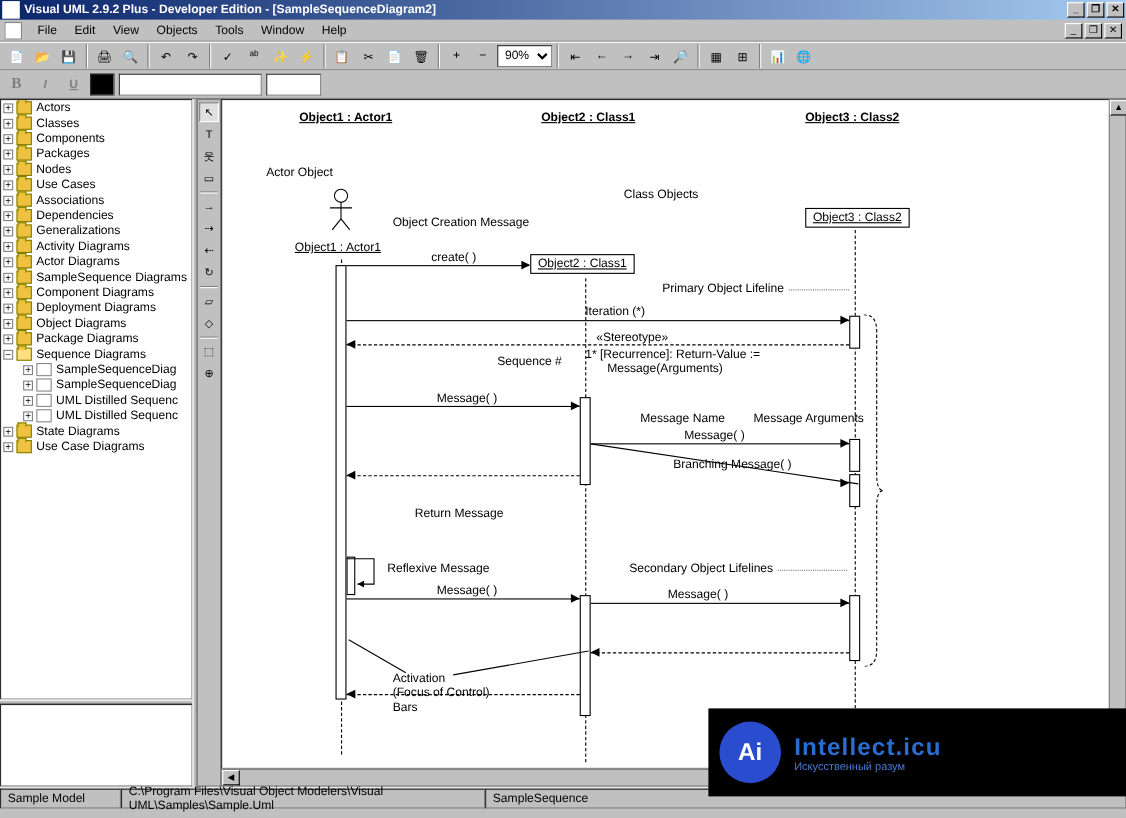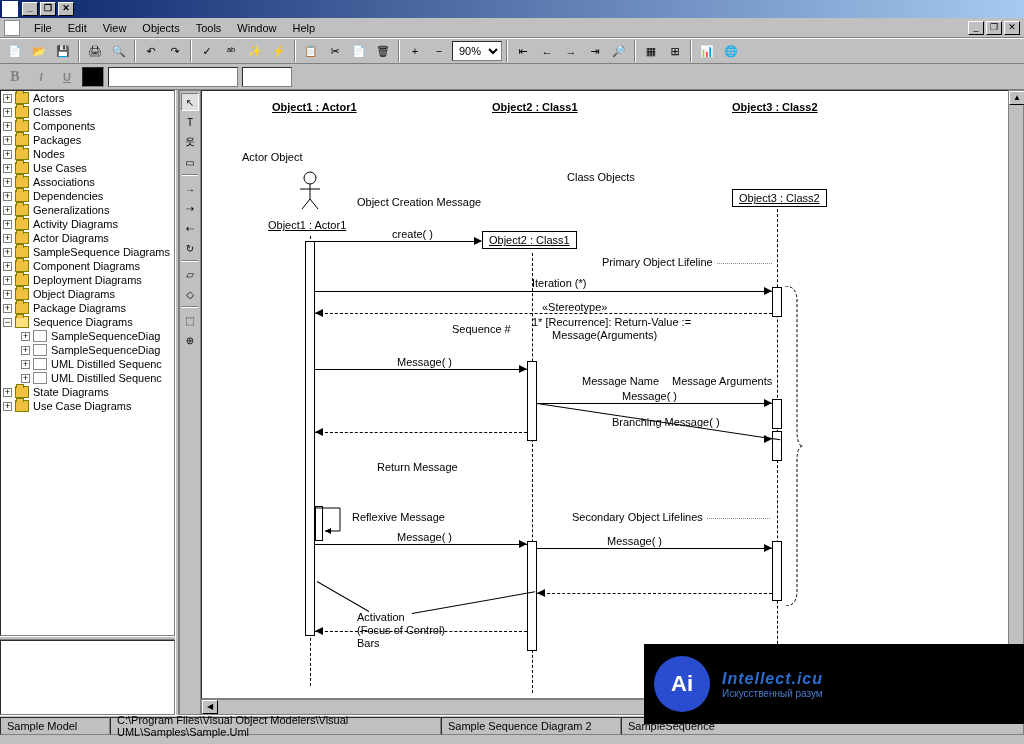--- a/index.html
+++ b/index.html
@@ -68,28 +68,29 @@
 .arrowhead{position:absolute;width:0;height:0;}
 .arrowhead.right{border-left:8px solid #000;border-top:4px solid transparent;border-bottom:4px solid transparent;}
 .arrowhead.left{border-right:8px solid #000;border-top:4px solid transparent;border-bottom:4px solid transparent;}
 .label{position:absolute;font-size:11px;background:transparent;white-space:nowrap;}
 .ann-line{position:absolute;border-top:1px dotted #888;height:0;}
 .diag-line{position:absolute;height:0;border-top:1px solid #000;transform-origin:left center;}
 
 .watermark{position:absolute;right:0;bottom:20px;width:380px;height:80px;background:#000;display:flex;align-items:center;padding:10px;gap:12px;}
 .wm-logo{width:56px;height:56px;border-radius:50%;background:#2a4dd0;color:#fff;display:flex;align-items:center;justify-content:center;font-size:22px;font-weight:bold;}
 .wm-text{color:#2a6dd0;}
-.wm-text .main{font-size:16px;font-weight:bold;letter-spacing:1px;font-style:italic;}
+.wm-text .main{font-size:22px;font-weight:bold;letter-spacing:1px;}
 .wm-text .sub{font-size:10px;color:#4a7dd0;}
 </style>
 </head>
 <body>
 
 <div class="title-bar">
   <span class="icon"></span>
+  <span class="title">Visual UML 2.9.2 Plus - Developer Edition - [SampleSequenceDiagram2]</span>
   <div class="win-controls">
     <div class="win-btn">_</div>
     <div class="win-btn">❐</div>
     <div class="win-btn">✕</div>
   </div>
 </div>
 
 <div class="menu-bar">
   <span class="doc-icon"></span>
   <span class="menu-item">File</span>
@@ -402,21 +403,21 @@
       <div class="label" style="left:340px;top:210px;text-align:center">«Stereotype»</div>
       <div class="label" style="left:330px;top:225px">1* [Recurrence]: Return-Value :=</div>
       <div class="label" style="left:350px;top:238px">Message(Arguments)</div>
       <div class="label" style="left:250px;top:232px">Sequence #</div>
 
       <div class="msg-line" style="left:113px;top:278px;width:212px"></div>
       <div class="arrowhead right" style="left:317px;top:274px"></div>
       <div class="label" style="left:195px;top:265px">Message( )</div>
 
       <div class="label" style="left:380px;top:284px">Message Name</div>
-      <div class="label" style="left:470px;top:284px">Message Arguments</div>
+      <div class="label" style="left:483px;top:284px">Message Arguments</div>
 
       <div class="msg-line" style="left:335px;top:312px;width:235px"></div>
       <div class="arrowhead right" style="left:562px;top:308px"></div>
       <div class="label" style="left:420px;top:299px">Message( )</div>
 
       <div class="diag-line" style="left:335px;top:312px;width:246px;transform:rotate(8.5deg);"></div>
       <div class="arrowhead right" style="left:562px;top:344px"></div>
       <div class="label" style="left:410px;top:325px">Branching Message( )</div>
 
       <div class="msg-line dashed" style="left:113px;top:341px;width:212px"></div>
@@ -467,21 +468,20 @@
       <div class="sb-btn">◀</div>
       <div style="flex:1"></div>
       <div class="sb-btn">▶</div>
     </div>
   </div>
 </div>
 
 <div class="status-bar">
   <div class="status-cell" style="width:110px">Sample Model</div>
   <div class="status-cell" style="width:331px">C:\Program Files\Visual Object Modelers\Visual UML\Samples\Sample.Uml</div>
-  <div class="status-cell" style="width:180px">Sample Sequence Diagram 2</div>
   <div class="status-cell" style="flex:1">SampleSequence</div>
 </div>
 
 <div class="watermark">
   <div class="wm-logo">Ai</div>
   <div class="wm-text">
     <div class="main">Intellect.icu</div>
     <div class="sub">Искусственный разум</div>
   </div>
 </div>

